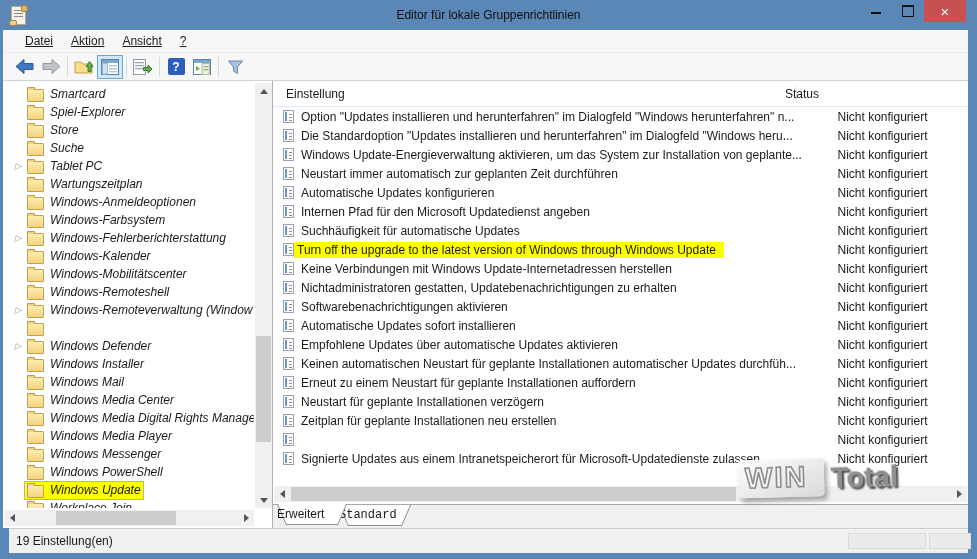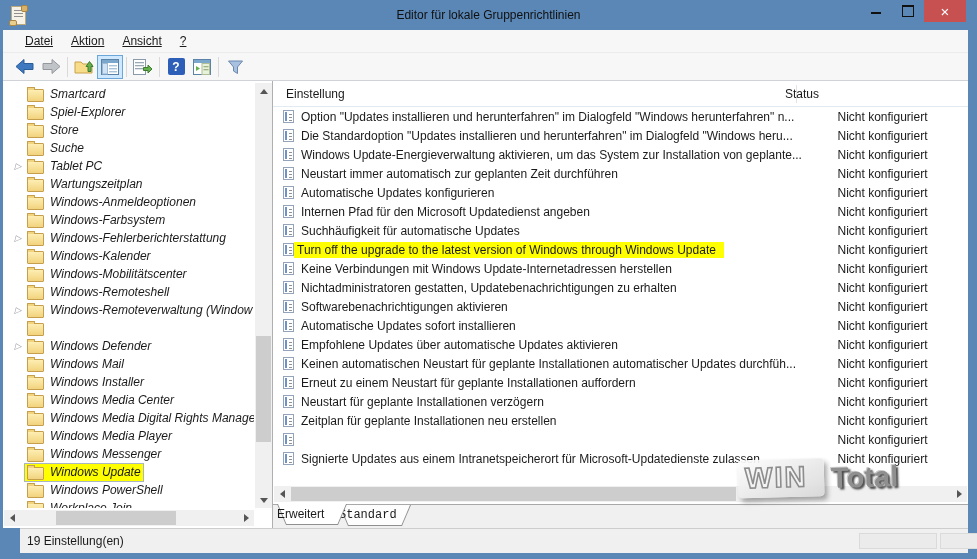--- a/index.html
+++ b/index.html
@@ -80,21 +80,21 @@
   .tab{position:absolute;height:21px;}
   .tab .edge{position:absolute;inset:0;background:#8f8f8f;
     clip-path:polygon(0 0,100% 0,calc(100% - 9px) 100%,9px 100%);}
   .tab .face{position:absolute;left:1px;right:1px;top:0;bottom:1px;background:#fdfdfd;
     clip-path:polygon(0 0,100% 0,calc(100% - 8.5px) 100%,8.5px 100%);}
   .tab .lbl{position:absolute;left:0;right:0;top:3px;text-align:left;}
   .tab.active{top:-1px;z-index:3;}
   .tab.active .face{background:#fff;}
   .tab:not(.active){top:0;z-index:2;font-family:Liberation Mono, monospace;}
   
-  .statusbar{position:absolute;left:20px;right:9px;top:528px;height:25px;background:#f0f0f0;
+  .statusbar{position:absolute;left:9px;right:9px;top:528px;height:25px;background:#f0f0f0;
     border-top:1px solid #cdcdcd;box-sizing:border-box;}
   .status-text{position:absolute;left:7px;top:5px;}
   .sb-seg{position:absolute;top:4px;height:16px;background:#ebebeb;border:1px solid #dadada;box-sizing:border-box;}
   .seg1{left:839px;width:78px;}
   .seg2{left:920px;width:42px;}
   
   .watermark{position:absolute;left:736px;top:448px;width:182px;height:54px;z-index:40;transform:rotate(-1.5deg);pointer-events:none;}
   .wm-block{position:absolute;left:2px;top:10px;width:86px;height:38px;border-radius:4px;
     background:linear-gradient(155deg,#fefefe,#d8d8d8);box-shadow:3px 4px 5px rgba(70,70,70,.5);opacity:.92;}
   .wm-win{position:absolute;left:9px;top:12px;font-size:29px;font-weight:bold;letter-spacing:2px;
@@ -297,34 +297,34 @@
             <span class="twisty">▷</span>
             <span class="selwrap">
               <span class="ficon"></span>
               <span class="tlabel">Windows Defender</span>
             </span>
           </div>
           <div class="tree-row">
             <span class="twisty"></span>
             <span class="selwrap">
               <span class="ficon"></span>
+              <span class="tlabel">Windows Installer</span>
+            </span>
+          </div>
+          <div class="tree-row">
+            <span class="twisty"></span>
+            <span class="selwrap">
+              <span class="ficon"></span>
               <span class="tlabel">Windows Mail</span>
             </span>
           </div>
           <div class="tree-row">
             <span class="twisty"></span>
             <span class="selwrap">
               <span class="ficon"></span>
-              <span class="tlabel">Windows Installer</span>
-            </span>
-          </div>
-          <div class="tree-row">
-            <span class="twisty"></span>
-            <span class="selwrap">
-              <span class="ficon"></span>
               <span class="tlabel">Windows Media Center</span>
             </span>
           </div>
           <div class="tree-row">
             <span class="twisty"></span>
             <span class="selwrap">
               <span class="ficon"></span>
               <span class="tlabel">Windows Media Digital Rights Manage</span>
             </span>
           </div>
@@ -335,32 +335,32 @@
               <span class="tlabel">Windows Media Player</span>
             </span>
           </div>
           <div class="tree-row">
             <span class="twisty"></span>
             <span class="selwrap">
               <span class="ficon"></span>
               <span class="tlabel">Windows Messenger</span>
             </span>
           </div>
+          <div class="tree-row">
+            <span class="twisty"></span>
+            <span class="selwrap">
+              <span class="ficon"></span>
+              <span class="tlabel">Windows PowerShell</span>
+            </span>
+          </div>
           <div class="tree-row selected">
             <span class="twisty"></span>
             <span class="selwrap">
               <span class="ficon"></span>
               <span class="tlabel">Windows Update</span>
-            </span>
-          </div>
-          <div class="tree-row">
-            <span class="twisty"></span>
-            <span class="selwrap">
-              <span class="ficon"></span>
-              <span class="tlabel">Windows PowerShell</span>
             </span>
           </div>
           <div class="tree-row">
             <span class="twisty"></span>
             <span class="selwrap">
               <span class="ficon"></span>
               <span class="tlabel">Workplace Join</span>
             </span>
           </div>
         </div>

